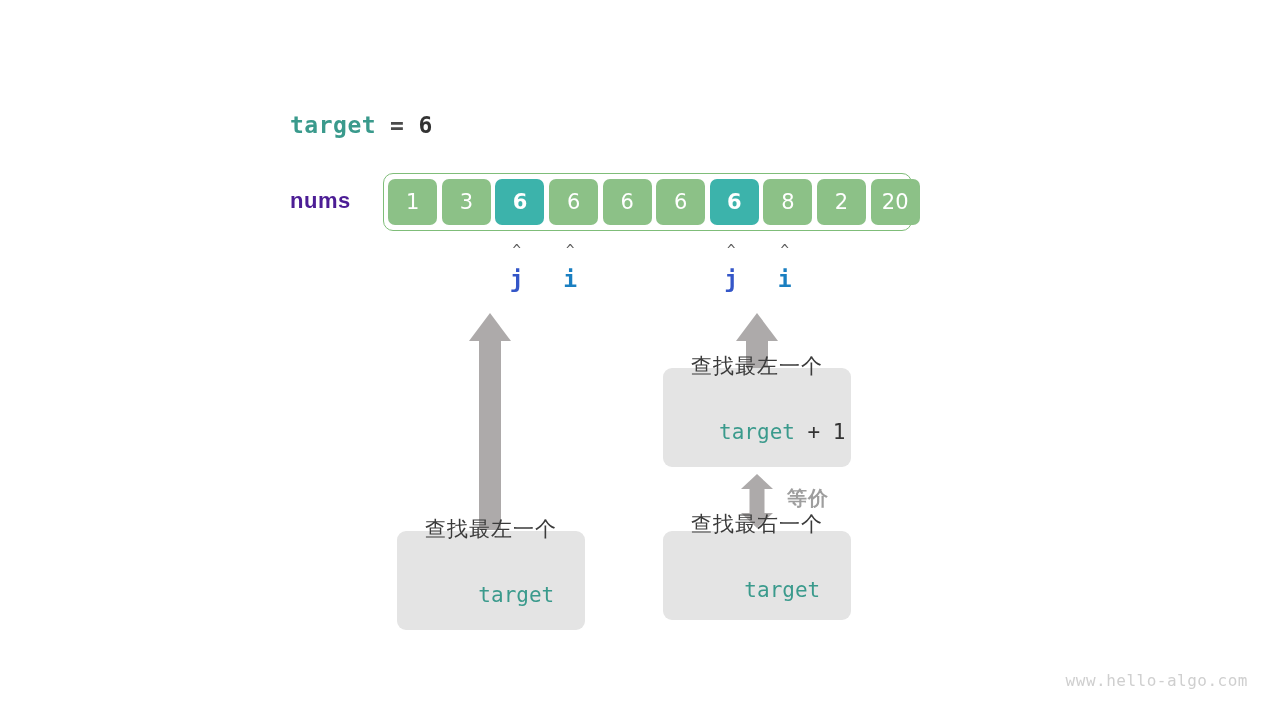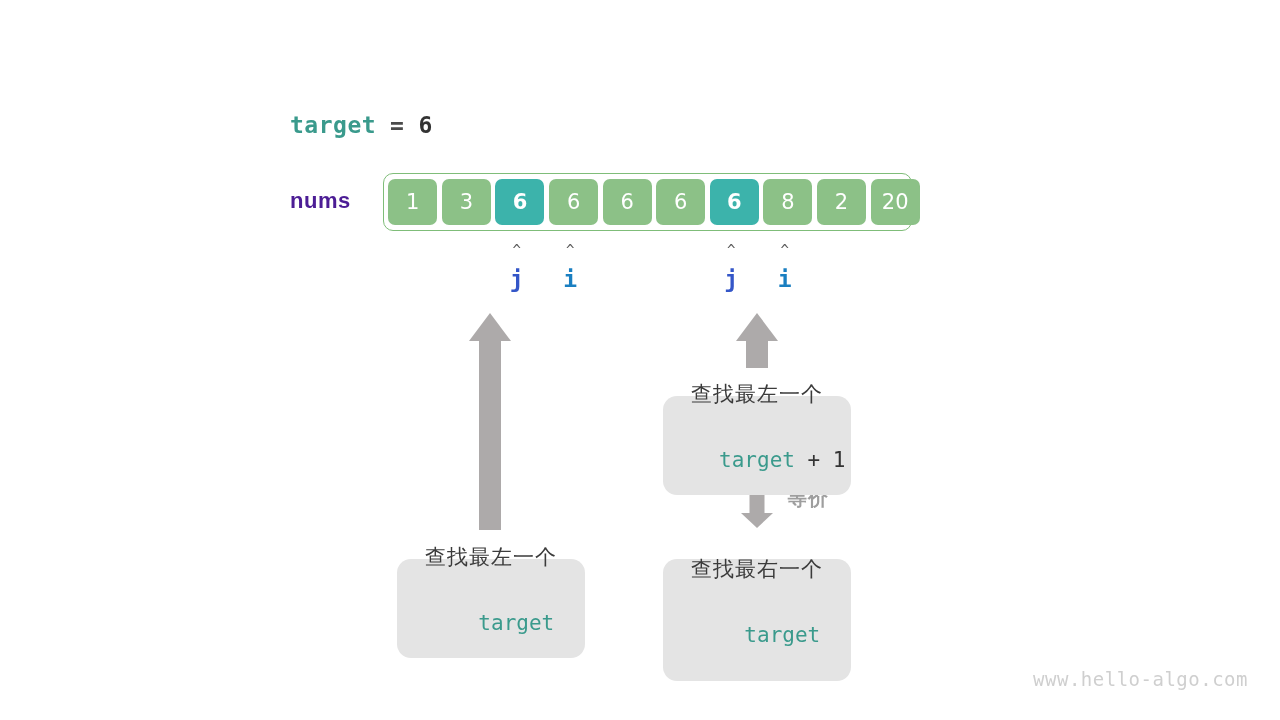--- a/index.html
+++ b/index.html
@@ -166,27 +166,26 @@
     font-size: 20px;
     font-weight: bold;
     color: #9e9e9e;
     letter-spacing: 1px;
   }
 
   
   .grey-box {
     position: absolute;
     background: #e4e4e4;
-    border-radius: 14px;
+    border-radius: 9px;
     display: flex;
     flex-direction: column;
     align-items: center;
     justify-content: center;
     box-sizing: border-box;
-    margin-top: 28px;
   }
   .grey-box .line1 {
     font-family: "DejaVu Sans", sans-serif;
     font-size: 21px;
     color: #3b3b3b;
     letter-spacing: 1px;
     line-height: 1.5;
   }
   .grey-box .line2 {
     font-family: "DejaVu Sans Mono", monospace;
@@ -197,21 +196,21 @@
   }
   .grey-box .line2 .tk { color: #3a9a8c; }
   .grey-box .line2 .plus { color: #333333; }
 
   
   #watermark {
     position: absolute;
     right: 32px;
     bottom: 30px;
     font-family: "DejaVu Sans Mono", monospace;
-    font-size: 19px;
+    font-size: 16px;
     color: #cfcfcf;
     letter-spacing: 0.5px;
   }
 </style>
 </head>
 <body>
 
 <div id="target-line">
   <span class="kw">target</span>
   <span class="eq">=</span>
@@ -268,20 +267,20 @@
   </div>
 </div>
 
 <div class="grey-box" style="left:397px; top:531px; width:188px; height:99px;">
   <div class="line1">查找最左一个</div>
   <div class="line2">
     <span class="tk">target</span><span class="plus"></span>
   </div>
 </div>
 
-<div class="grey-box" style="left:663px; top:531px; width:188px; height:122px;">
+<div class="grey-box" style="left:663px; top:531px; width:188px; height:89px;">
   <div class="line1">查找最右一个</div>
   <div class="line2">
     <span class="tk">target</span><span class="plus"></span>
   </div>
 </div>
 
 <div id="watermark">www.hello-algo.com</div>
 
 </body></html>

